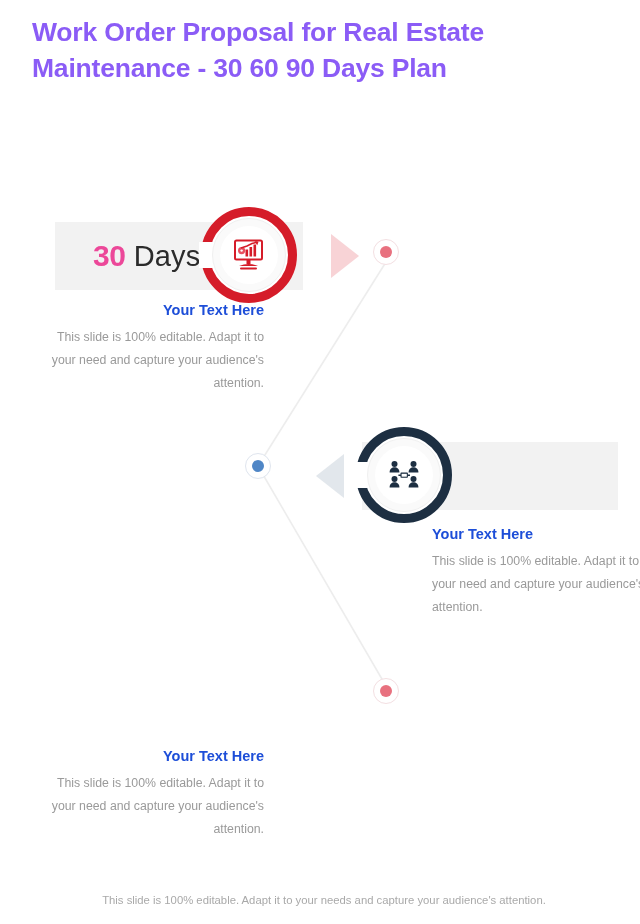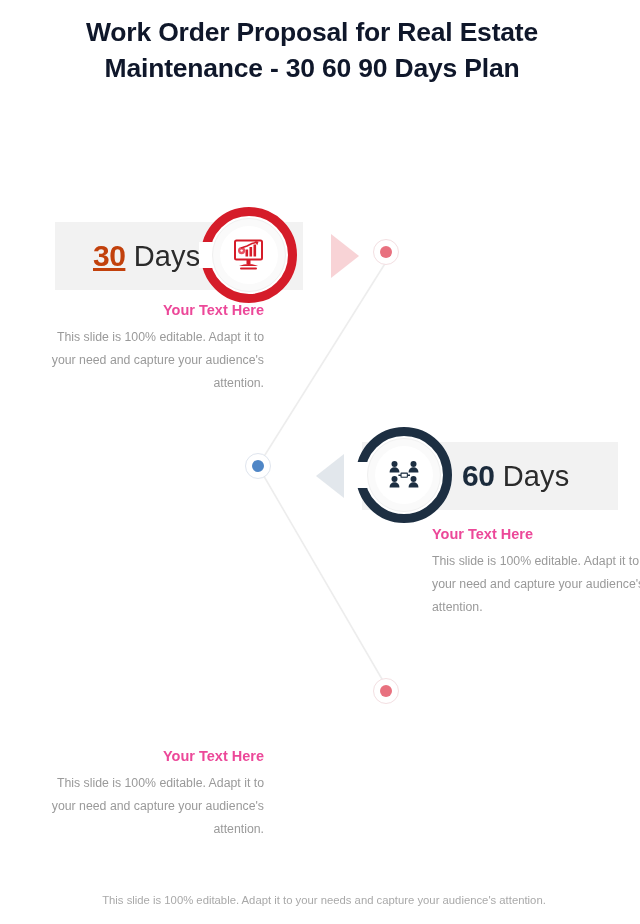--- a/index.html
+++ b/index.html
@@ -20,24 +20,23 @@
   }
 
   
   .title {
     position: absolute;
     left: 32px;
     top: 14px;
     width: 560px;
     font-size: 26.5px;
     font-weight: bold;
-    color: #0f172a;
+    color: #8b5cf6;
     line-height: 1.36;
     letter-spacing: -0.2px;
-    text-align: center;
   }
 
   
   .connectors {
     position: absolute;
     left: 0; top: 0;
     width: 640px; height: 924px;
     pointer-events: none;
   }
 
@@ -64,21 +63,21 @@
     white-space: nowrap;
     font-weight: 400;
     color: #2b2b2b;
     letter-spacing: 0.2px;
   }
   .days-label .num {
     font-weight: bold;
     font-size: 30px;
     letter-spacing: -0.5px;
   }
-  .num-red  { color: #c2410c; text-decoration: underline; }
+  .num-red  { color: #ec4899; }
   .num-navy { color: #1b2b3c; }
 
   
   .wedge {
     position: absolute;
     width: 0; height: 0;
     top: 12px;
   }
   .wedge-right {
     border-top: 22px solid transparent;
@@ -138,21 +137,21 @@
     align-items: center;
     justify-content: center;
   }
   .ring .icon-wrap svg { display: block; }
 
   
   .step-head {
     position: absolute;
     font-size: 14.5px;
     font-weight: bold;
-    color: #ec4899;
+    color: #1d4ed8;
     white-space: nowrap;
   }
   .step-body {
     position: absolute;
     font-size: 12.3px;
     line-height: 23px;
     color: #9a9a9a;
     width: 230px;
   }
   .ta-right  { text-align: right; }
@@ -235,24 +234,20 @@
 
   <div class="step-head ta-right" style="left:0; top:302px; width:264px;">Your Text Here</div>
   <div class="step-body ta-right" style="left:34px; top:326px;">This slide is 100% editable. Adapt it to your need and capture your audience's attention.</div>
 
   <div class="step" style="left:310px; top:442px; width:310px; height:70px;">
 
     <div class="pill pill-right"></div>
 
     <div class="wedge wedge-left" style="left:6px;"></div>
 
-    <div class="days-label" style="left:152px;">
-      <span class="num num-navy">60</span>
-      <span>Days</span>
-    </div>
 
     <div class="ring ring-navy" style="left:46px; top:-15px;">
       <div class="gap"></div>
       <div class="inner-halo"></div>
       <div class="icon-wrap">
         <svg width="32" height="30" viewBox="0 0 32 30">
           <g fill="#1d2f42">
             <circle cx="6.5" cy="4" r="3"></circle>
             <path d="M1.6 12.5 C1.6 8.6 4 7.2 6.5 7.2 C9 7.2 11.4 8.6 11.4 12.5 Z"></path>
             <circle cx="25.5" cy="4" r="3"></circle>

